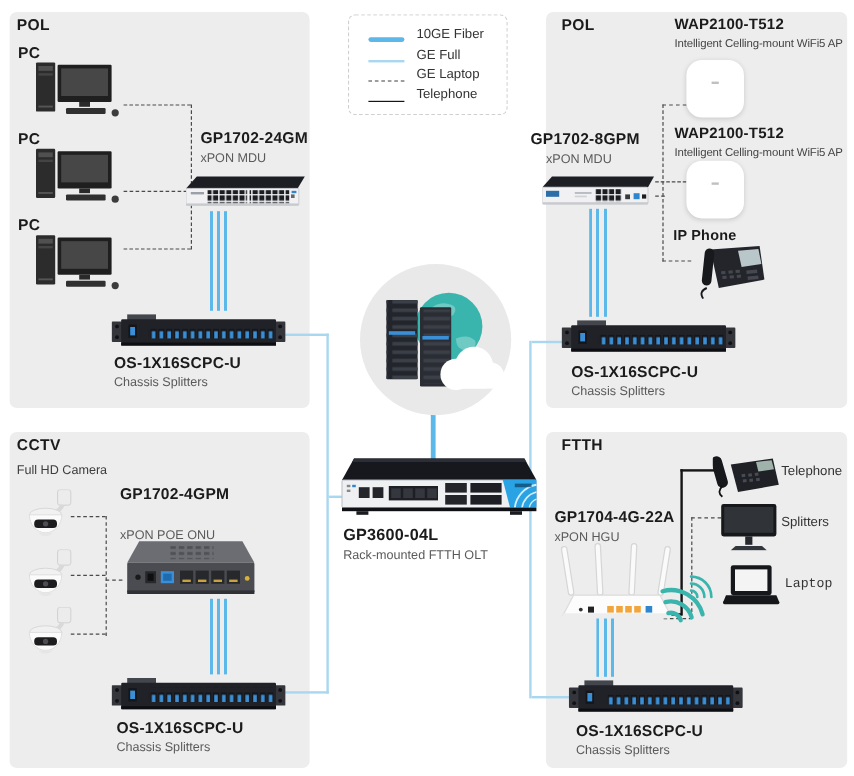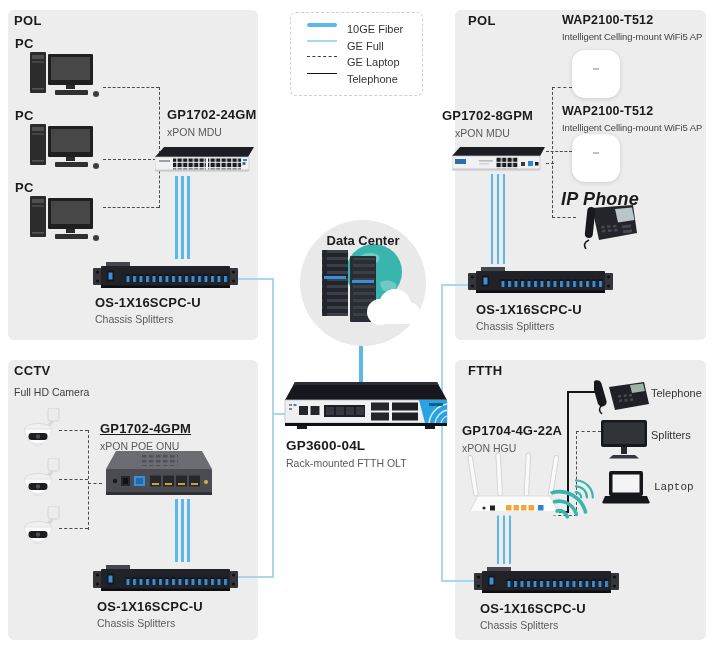--- a/index.html
+++ b/index.html
@@ -18,21 +18,21 @@
   .cop-h{position:absolute;height:0;border-top:1.5px dashed #4a4a4a;}
   .cop-v{position:absolute;width:0;border-left:1.5px dashed #4a4a4a;}
   .tel-h{position:absolute;height:0;border-top:2px solid #161616;}
   .tel-v{position:absolute;width:0;border-left:2px solid #161616;}
   .bundle{position:absolute;width:15px;
           background:repeating-linear-gradient(90deg,#5cb8e8 0 2.5px,transparent 2.5px 6px);}
   
   .legend{position:absolute;left:290px;top:12px;width:133px;height:84px;background:#fff;
           border:1px dashed #cfcfcf;border-radius:6px;display:flex;flex-direction:column;
           justify-content:space-around;padding:8px 0 8px 16px;box-sizing:border-box;}
-  .lg-row{display:flex;align-items:flex-start;}
+  .lg-row{display:flex;align-items:flex-end;}
   .lg-label{font-size:11px;color:#333;margin-left:10px;}
   .sw{width:30px;}
   .sw-10ge{height:4px;background:#5cb8e8;border-radius:2px;}
   .sw-ge{height:2px;background:#a9d7f0;}
   .sw-cop{height:0;border-top:1.5px dashed #3c3c3c;}
   .sw-tel{height:0;border-top:1.5px solid #141414;}
   
   .dc-circle{position:absolute;left:300px;top:220px;width:126px;height:126px;border-radius:50%;
              background:#e9e9e9;}
   .dc-title{position:absolute;left:300px;top:233px;width:126px;text-align:center;
@@ -357,21 +357,21 @@
   <div class="t-name" style="left:562px;top:104px;font-size:12.5px;">WAP2100-T512</div>
   <div class="t-sub" style="left:562px;top:122px;font-size:9.5px;letter-spacing:-0.1px;color:#444;">Intelligent Celling-mount WiFi5 AP</div>
   <div class="ap" style="left:572px;top:134px;">
       <div class="dash"></div>
     </div>
   <div class="t-name" style="left:442px;top:108px;">GP1702-8GPM</div>
   <div class="t-sub" style="left:455px;top:127px;">xPON MDU</div>
   <svg class="abs" style="left:452px;top:146px;" width="94" height="30">
       <use href="#sym-switch8"></use>
     </svg>
-  <div class="t-name" style="left:561px;top:189px;font-size:18px;font-style:italic;">IP Phone</div>
+  <div class="t-name" style="left:561px;top:189px;font-size:12px;">IP Phone</div>
   <svg class="abs" style="left:574px;top:203px;" width="64" height="46">
       <use href="#sym-ipphone"></use>
     </svg>
   <svg class="abs" style="left:468px;top:263px;" width="145" height="36">
       <use href="#sym-splitter"></use>
     </svg>
   <div class="t-name" style="left:476px;top:302px;">OS-1X16SCPC-U</div>
   <div class="t-sub" style="left:476px;top:320px;">Chassis Splitters</div>
 
   <div class="dc-circle">
@@ -384,39 +384,38 @@
       <rect x="24" y="56" width="22" height="3" fill="#3a8fd6"></rect>
       <rect x="50" y="36" width="26" height="66" rx="1" fill="#2a2d34"></rect>
       <rect x="50" y="38" width="26" height="62" fill="url(#pat-slot)"></rect>
       <rect x="52" y="60" width="22" height="3" fill="#3a8fd6"></rect>
       <circle cx="80" cy="92" r="13" fill="#ffffff"></circle>
       <circle cx="95" cy="85" r="16" fill="#ffffff"></circle>
       <circle cx="109" cy="93" r="11" fill="#ffffff"></circle>
       <rect x="78" y="90" width="34" height="14" rx="7" fill="#ffffff"></rect>
     </svg>
   </div>
-  <div class="dc-title">Data Center</div>
   <svg class="abs" style="left:279px;top:379px;" width="172" height="56">
       <use href="#sym-olt"></use>
     </svg>
   <div class="t-name" style="left:286px;top:438px;font-size:13.5px;">GP3600-04L</div>
   <div class="t-sub" style="left:286px;top:457px;">Rack-mounted FTTH OLT</div>
 
   <div class="t-title" style="left:14px;top:363px;">CCTV</div>
   <div class="t-sub" style="left:14px;top:386px;color:#3c3c3c;">Full HD Camera</div>
   <svg class="abs" style="left:22px;top:408px;" width="38" height="44">
       <use href="#sym-camera"></use>
     </svg>
   <svg class="abs" style="left:22px;top:458px;" width="38" height="44">
       <use href="#sym-camera"></use>
     </svg>
   <svg class="abs" style="left:22px;top:506px;" width="38" height="44">
       <use href="#sym-camera"></use>
     </svg>
-  <div class="t-name" style="left:100px;top:421px;text-decoration:underline;">GP1702-4GPM</div>
+  <div class="t-name" style="left:100px;top:404px;">GP1702-4GPM</div>
   <div class="t-sub" style="left:100px;top:440px;">xPON POE ONU</div>
   <svg class="abs" style="left:100px;top:449px;" width="116" height="52">
       <use href="#sym-onu"></use>
     </svg>
   <svg class="abs" style="left:93px;top:561px;" width="145" height="36">
       <use href="#sym-splitter"></use>
     </svg>
   <div class="t-name" style="left:97px;top:599px;">OS-1X16SCPC-U</div>
   <div class="t-sub" style="left:97px;top:617px;">Chassis Splitters</div>
 

